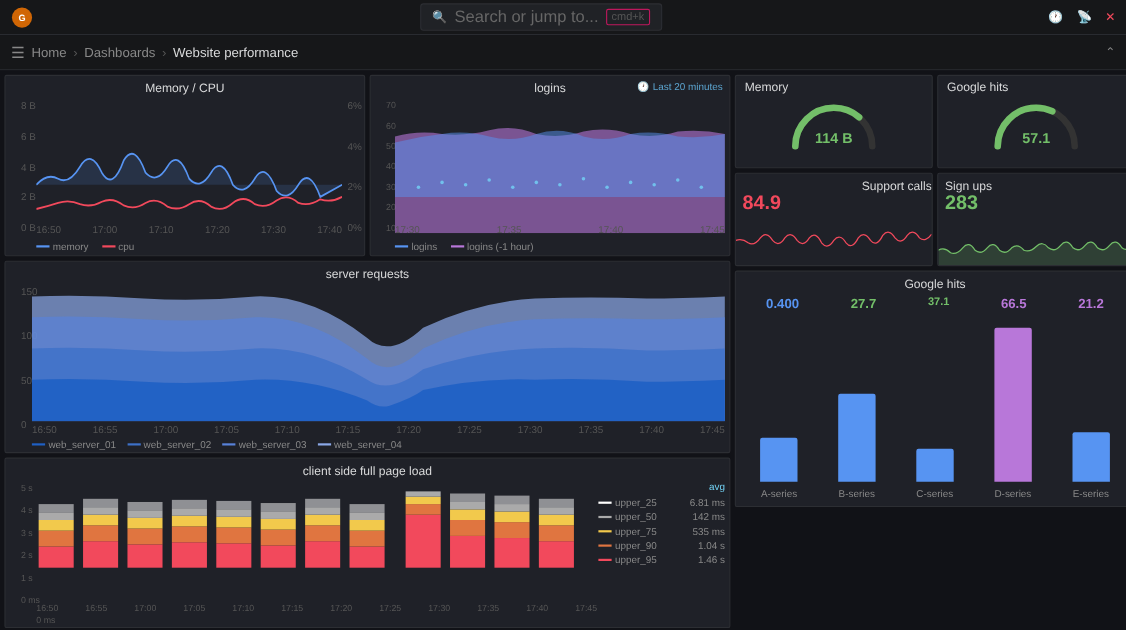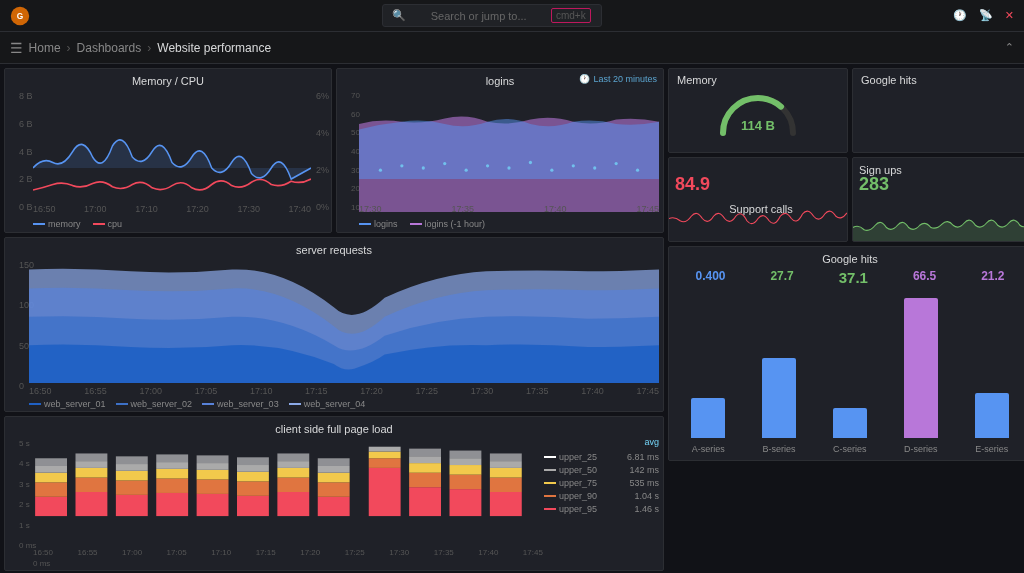--- a/index.html
+++ b/index.html
@@ -157,21 +157,21 @@
 
 <div class="topbar">
   <div class="topbar-left">
     <svg class="logo" viewBox="0 0 24 24" width="20" height="20">
       <circle cx="12" cy="12" r="11" fill="#ff7b00" opacity="0.8"></circle>
       <text x="12" y="16" text-anchor="middle" fill="white" font-size="10" font-weight="bold">G</text>
     </svg>
   </div>
   <div class="search-bar">
     <span style="color:#888">🔍</span>
-    <span style="color:#666;font-size:11px">Search or jump to...</span>
+    <span style="color:#666;font-size:15px">Search or jump to...</span>
     <span style="color:#555;font-size:10px;border:1px solid #be185d;padding:1px 4px;border-radius:2px">cmd+k</span>
   </div>
   <div class="topbar-right">
     <span>🕐</span>
     <span>📡</span>
     <span style="color:#f2495c">✕</span>
   </div>
 </div>
 
 <div class="breadcrumb-bar">
@@ -460,27 +460,34 @@
           <svg width="90" height="52" viewBox="0 0 90 52">
             <path d="M10,45 A35,35 0 0,1 80,45" fill="none" stroke="#333" stroke-width="6" stroke-linecap="round"></path>
             <path d="M10,45 A35,35 0 0,1 80,45" fill="none" stroke="#73bf69" stroke-width="6" stroke-linecap="round" stroke-dasharray="110" stroke-dashoffset="30"></path>
             <text x="45" y="42" text-anchor="middle" fill="#73bf69" font-size="13" font-weight="bold">114 B</text>
           </svg>
         </div>
       </div>
 
       <div class="gauge-panel">
         <div class="gauge-title">Google hits</div>
+        <div style="position:relative;width:90px;height:52px;margin:0 auto;">
+          <svg width="90" height="52" viewBox="0 0 90 52">
+            <path d="M10,45 A35,35 0 0,1 80,45" fill="none" stroke="#333" stroke-width="6" stroke-linecap="round"></path>
+            <path d="M10,45 A35,35 0 0,1 80,45" fill="none" stroke="#73bf69" stroke-width="6" stroke-linecap="round" stroke-dasharray="110" stroke-dashoffset="40"></path>
+            <text x="45" y="42" text-anchor="middle" fill="#73bf69" font-size="13" font-weight="bold">57.1</text>
+          </svg>
+        </div>
       </div>
     </div>
 
     <div class="right-mid">
 
       <div class="panel">
-        <div class="panel-title" style="text-align:center;padding-left:6px;margin-top:39px;">Support calls</div>
+        <div class="panel-title" style="text-align:right;padding-left:6px;">Support calls</div>
         <div style="position:absolute;top:16px;left:6px;font-size:18px;font-weight:bold;color:#f2495c;">84.9</div>
         <div style="position:absolute;bottom:0;left:0;right:0;top:38px;">
           <svg width="100%" height="100%" viewBox="0 0 160 40" preserveAspectRatio="none">
             <path d="M0,20 Q5,18 10,22 Q15,25 20,18 Q25,12 30,20 Q35,26 40,18 Q45,12 50,20 Q55,26 60,18 Q65,12 70,22 Q75,28 80,20 Q85,14 90,22 Q95,28 100,18 Q105,12 110,20 Q115,26 120,16 Q125,10 130,18 Q135,24 140,16 Q145,10 150,18 Q155,22 160,15" fill="none" stroke="#f2495c" stroke-width="1"></path>
           </svg>
         </div>
       </div>
 
       <div class="panel">
         <div class="panel-title" style="text-align:left;padding-left:6px;">Sign ups</div>
@@ -493,21 +500,21 @@
         </div>
       </div>
     </div>
 
     <div class="panel">
       <div class="panel-title">Google hits</div>
 
       <div style="display:flex;justify-content:space-around;padding:22px 4px 2px 4px;position:absolute;top:0;left:0;right:0;">
         <span style="font-size:12px;font-weight:bold;color:#5794f2;">0.400</span>
         <span style="font-size:12px;font-weight:bold;color:#73bf69;">27.7</span>
-        <span style="font-size:15px;font-weight:bold;color:#73bf69;">37.1</span>
+        <span style="font-size:10px;font-weight:bold;color:#73bf69;">37.1</span>
         <span style="font-size:12px;font-weight:bold;color:#b877d9;">66.5</span>
         <span style="font-size:12px;font-weight:bold;color:#b877d9;">21.2</span>
       </div>
 
       <div style="position:absolute;top:48px;left:4px;right:4px;bottom:22px;display:flex;align-items:flex-end;justify-content:space-around;">
         <div style="display:flex;flex-direction:column;align-items:center;gap:2px;flex:1;">
           <div style="width:34px;height:40px;background:#5794f2;border-radius:2px 2px 0 0;"></div>
         </div>
         <div style="display:flex;flex-direction:column;align-items:center;gap:2px;flex:1;">
           <div style="width:34px;height:80px;background:#5794f2;border-radius:2px 2px 0 0;"></div>

